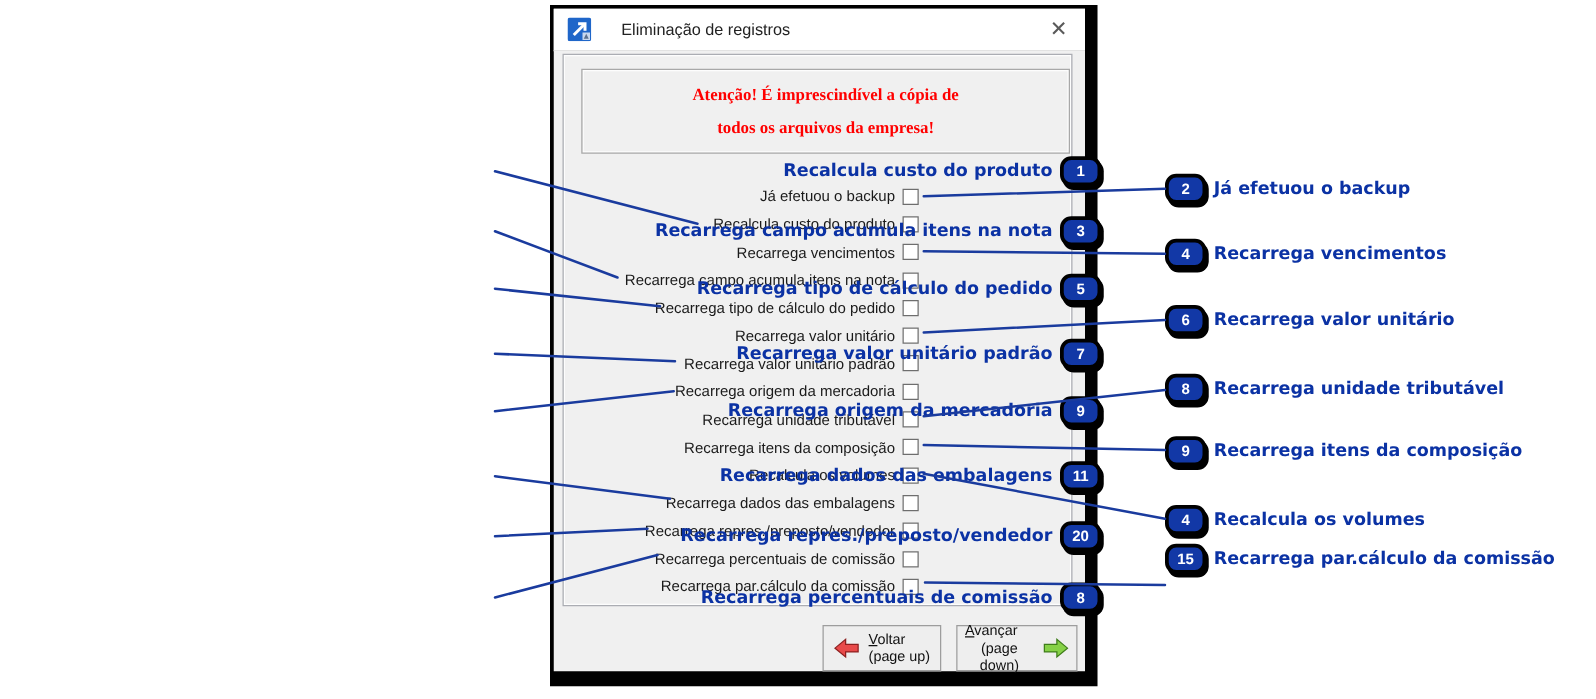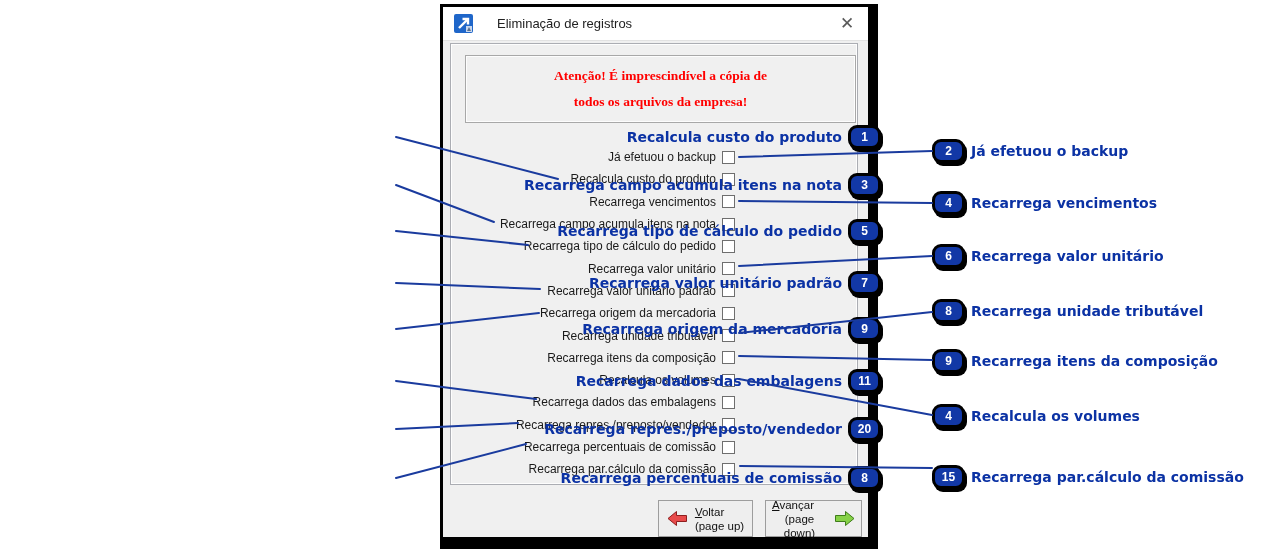--- a/index.html
+++ b/index.html
@@ -280,16 +280,16 @@
     <span class="callout-text">Recarrega unidade tributável</span>
   </div>
 <div class="callout right" style="top: 348px; left: 932px;">
     <span class="badge">9</span>
     <span class="callout-text">Recarrega itens da composição</span>
   </div>
 <div class="callout right" style="top: 403px; left: 932px;">
     <span class="badge">4</span>
     <span class="callout-text">Recalcula os volumes</span>
   </div>
-<div class="callout right" style="top: 464px; left: 932px;">
+<div class="callout right" style="top: 434px; left: 932px;">
     <span class="badge">15</span>
     <span class="callout-text">Recarrega par.cálculo da comissão</span>
   </div>
 
 </body></html>

